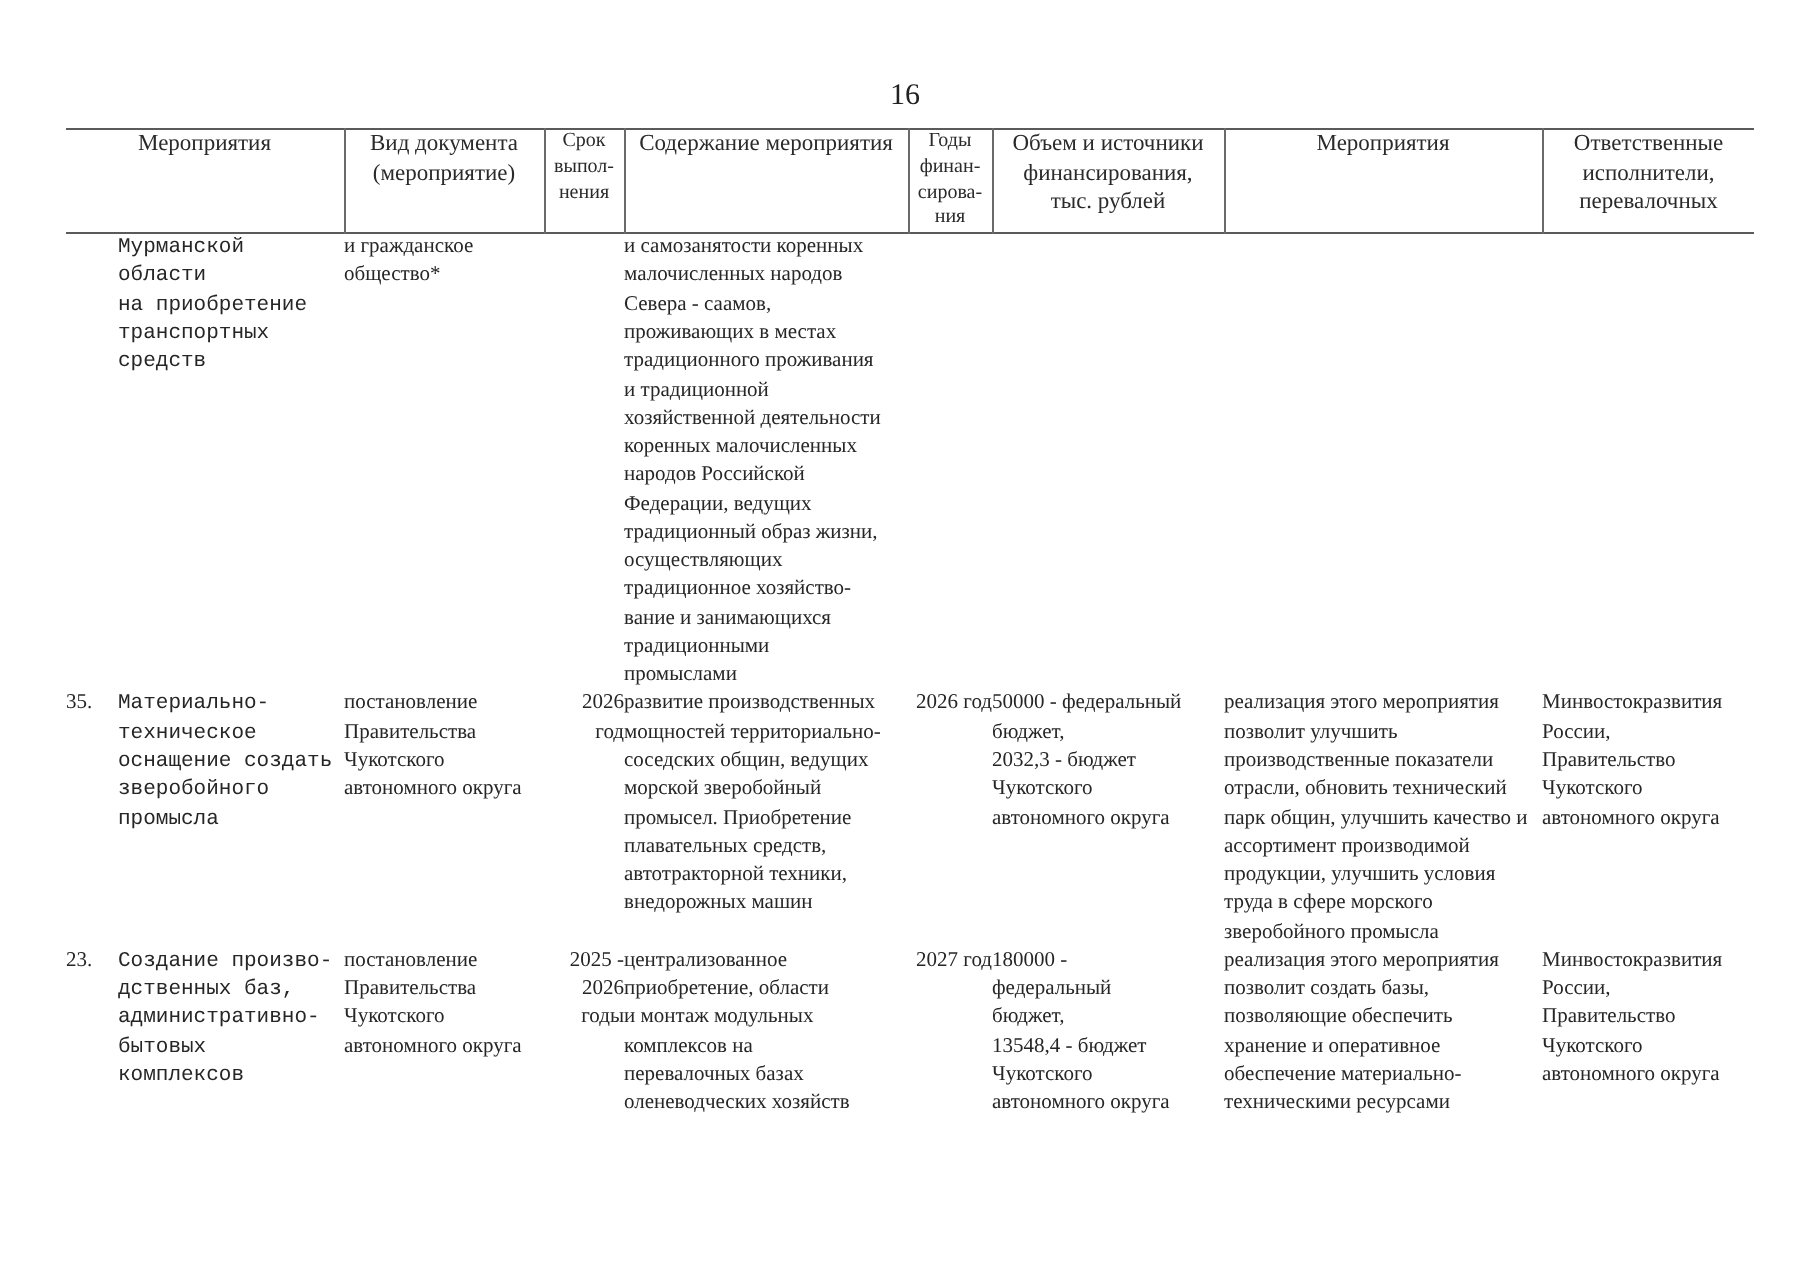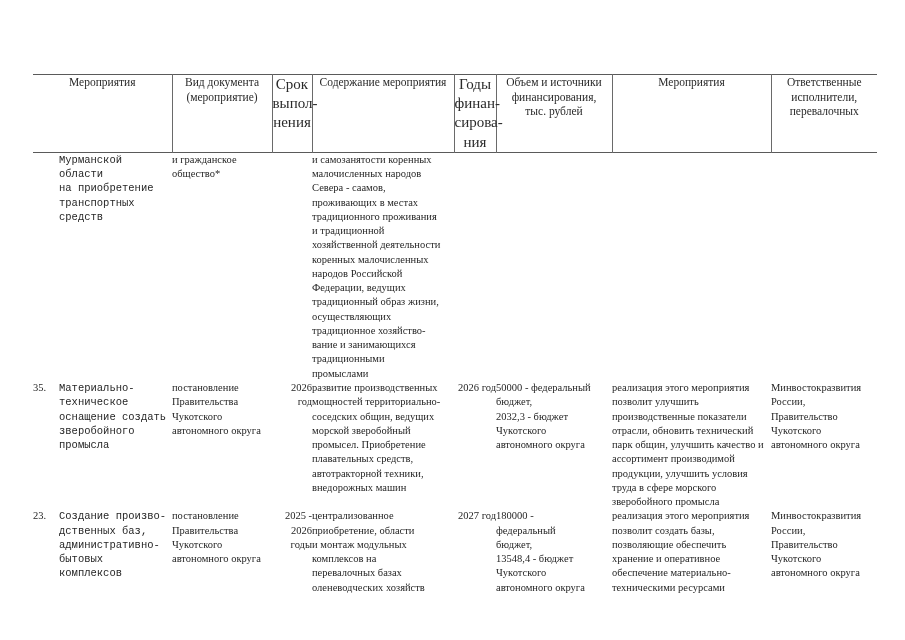--- a/index.html
+++ b/index.html
@@ -29,21 +29,21 @@
     left: 0;
     width: 905px;
     text-align: center;
     font-size: 15px;
     color: #222;
   }
 
   .doc-table {
     position: absolute;
     left: 33px;
-    top: 74px;
+    top: 64px;
     width: 844px;
     border-collapse: collapse;
     table-layout: fixed;
   }
 
   .doc-table td, .doc-table th {
     vertical-align: top;
     padding: 0;
     font-weight: normal;
   }
@@ -59,21 +59,21 @@
     vertical-align: middle;
     font-size: 11.5px;
     line-height: 1.28;
     padding: 7px 3px 8px 3px;
     color: #2a2a2a;
   }
   thead th:first-child {
     border-left: none;
   }
   thead th.hdr-narrow {
-    font-size: 15px;
+    font-size: 10px;
   }
 
   
   tbody td {
     font-size: 10.5px;
     line-height: 1.36;
     color: #262626;
     padding: 10px 6px 2px 2px;
   }
 
@@ -85,20 +85,21 @@
   .c-years   { width: 42px;  text-align: right; padding-right: 5px; }
   .c-volume  { width: 116px; }
   .c-reason  { width: 159px; }
   .c-resp    { width: 106px; }
 </style>
 </head>
 <body>
 
 <div class="page">
 
+  <div class="page-number" style="white-space: pre-line;">16</div>
 
   <table class="doc-table">
     <colgroup>
       <col class="c-num">
         <col class="c-event">
         <col class="c-doc">
         <col class="c-term">
       <col class="c-content">
         <col class="c-years">
         <col class="c-volume">

